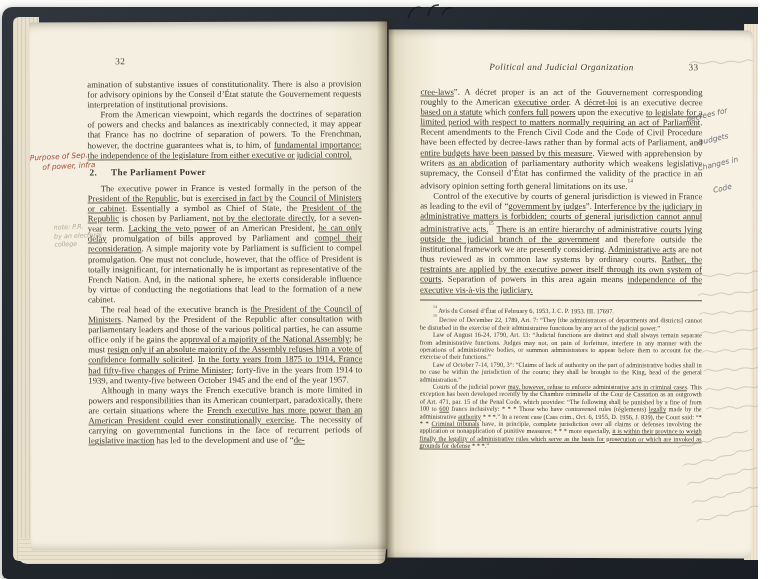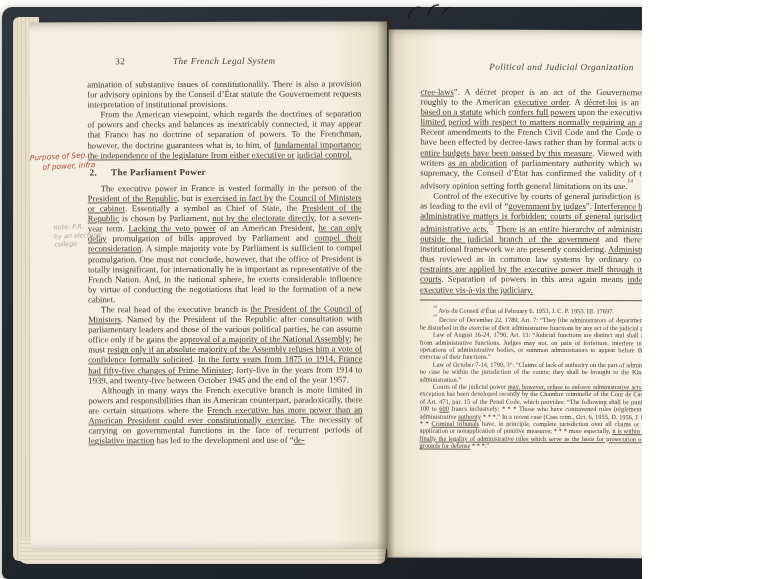--- a/index.html
+++ b/index.html
@@ -1,16 +1,16 @@
 <!DOCTYPE html>
 <html><head>
 <meta charset="utf-8">
 <style>
   html,body{margin:0;padding:0;background:#ffffff;}
-  .photo{position:relative;width:642px;height:579px;overflow:hidden;background:#fcfcfa;
+  .photo{position:relative;width:758px;height:579px;overflow:hidden;background:#fcfcfa;
          font-family:"Liberation Serif","DejaVu Serif",serif;}
   
   .cover{position:absolute;left:2px;top:7px;width:779px;height:572px;
          background:linear-gradient(145deg,#31363f 0%,#23282f 38%,#1a1e24 100%);
          border-radius:10px 12px 4px 6px;box-shadow:0 2px 8px rgba(0,0,0,.35);}
   
   .edge-left{position:absolute;left:13px;top:17px;width:26px;height:544px;background:#e7dfca;
          border-radius:6px 0 0 6px;
          background-image:repeating-linear-gradient(90deg,rgba(120,100,60,.14) 0 1px,transparent 1px 4px);}
   .edge-bottom{position:absolute;left:18px;top:538px;width:368px;height:26px;background:#eae2cd;
@@ -72,21 +72,20 @@
 
 <div class="photo">
   <div class="cover"></div>
   <div class="edge-left"></div>
   <div class="edge-bottom"></div>
   <div class="edge-right"></div>
 
   <div class="page page-left">
     <div class="pg-header">
       <span class="pg-num">32</span>
-      <span class="pg-title">The French Legal System</span>
     </div>
     <div class="text-col">
         <p class="noindent"><span>amination of substantive issues of constitutionality. There is also a provision for advisory opinions by the </span><span class="i">Conseil d’État</span><span> statute the </span><span class="i">Gouvernement</span><span> requests interpretation of institutional provisions.</span></p>
         <p class="indent"><span>From the American viewpoint, which regards the doctrines of separation of powers and checks and balances as inextricably connected, it may appear that France has no doctrine of separation of powers. To the Frenchman, however, the doctrine guarantees what is, to him, of </span><span class="u">fundamental importance: the independence of the legislature from either executive or judicial control.</span></p>
         <div class="sec-heading"><span class="sec-num">2.</span><span>The Parliament Power</span></div>
         <p class="indent"><span>The executive power in France is vested formally in the person of the </span><span class="u">President of the Republic</span><span>, but is </span><span class="u">exercised in fact by</span><span> the </span><span class="u">Council of Ministers or cabinet</span><span>. Essentially a symbol as Chief of State, the </span><span class="u">President of the Republic</span><span> is chosen by Parliament, </span><span class="u">not by the electorate directly</span><span>, for a seven-year term. </span><span class="u">Lacking the veto power</span><span> of an American President, </span><span class="u">he can only delay</span><span> promulgation of bills approved by Parliament and </span><span class="u">compel their reconsideration</span><span>. A simple majority vote by Parliament is sufficient to compel promulgation. One must not conclude, however, that the office of President is totally insignificant, for internationally he is important as representative of the French Nation. And, in the national sphere, he exerts considerable influence by virtue of conducting the negotiations that lead to the formation of a new cabinet.</span></p>
         <p class="indent"><span>The real head of the executive branch is </span><span class="u">the President of the Council of Ministers</span><span>. Named by the President of the Republic after consultation with parliamentary leaders and those of the various political parties, he can assume office only if he gains the </span><span class="u">approval of a majority of the National Assembly</span><span>; he must </span><span class="u">resign only if an absolute majority of the Assembly refuses him a vote of confidence formally solicited</span><span>. </span><span class="u">In the forty years from 1875 to 1914, France had fifty-five changes of Prime Minister</span><span>; forty-five in the years from 1914 to 1939, and twenty-five between October 1945 and the end of the year 1957.</span></p>
         <p class="indent"><span>Although in many ways the French executive branch is more limited in powers and responsibilities than its American counterpart, paradoxically, there are certain situations where the </span><span class="u">French executive has more power than an American President could ever constitutionally exercise</span><span>. The necessity of carrying on governmental functions in the face of recurrent periods of </span><span class="u">legislative inaction</span><span> has led to the development and use of “</span><span class="u">de-</span></p>
       </div>
   </div>

